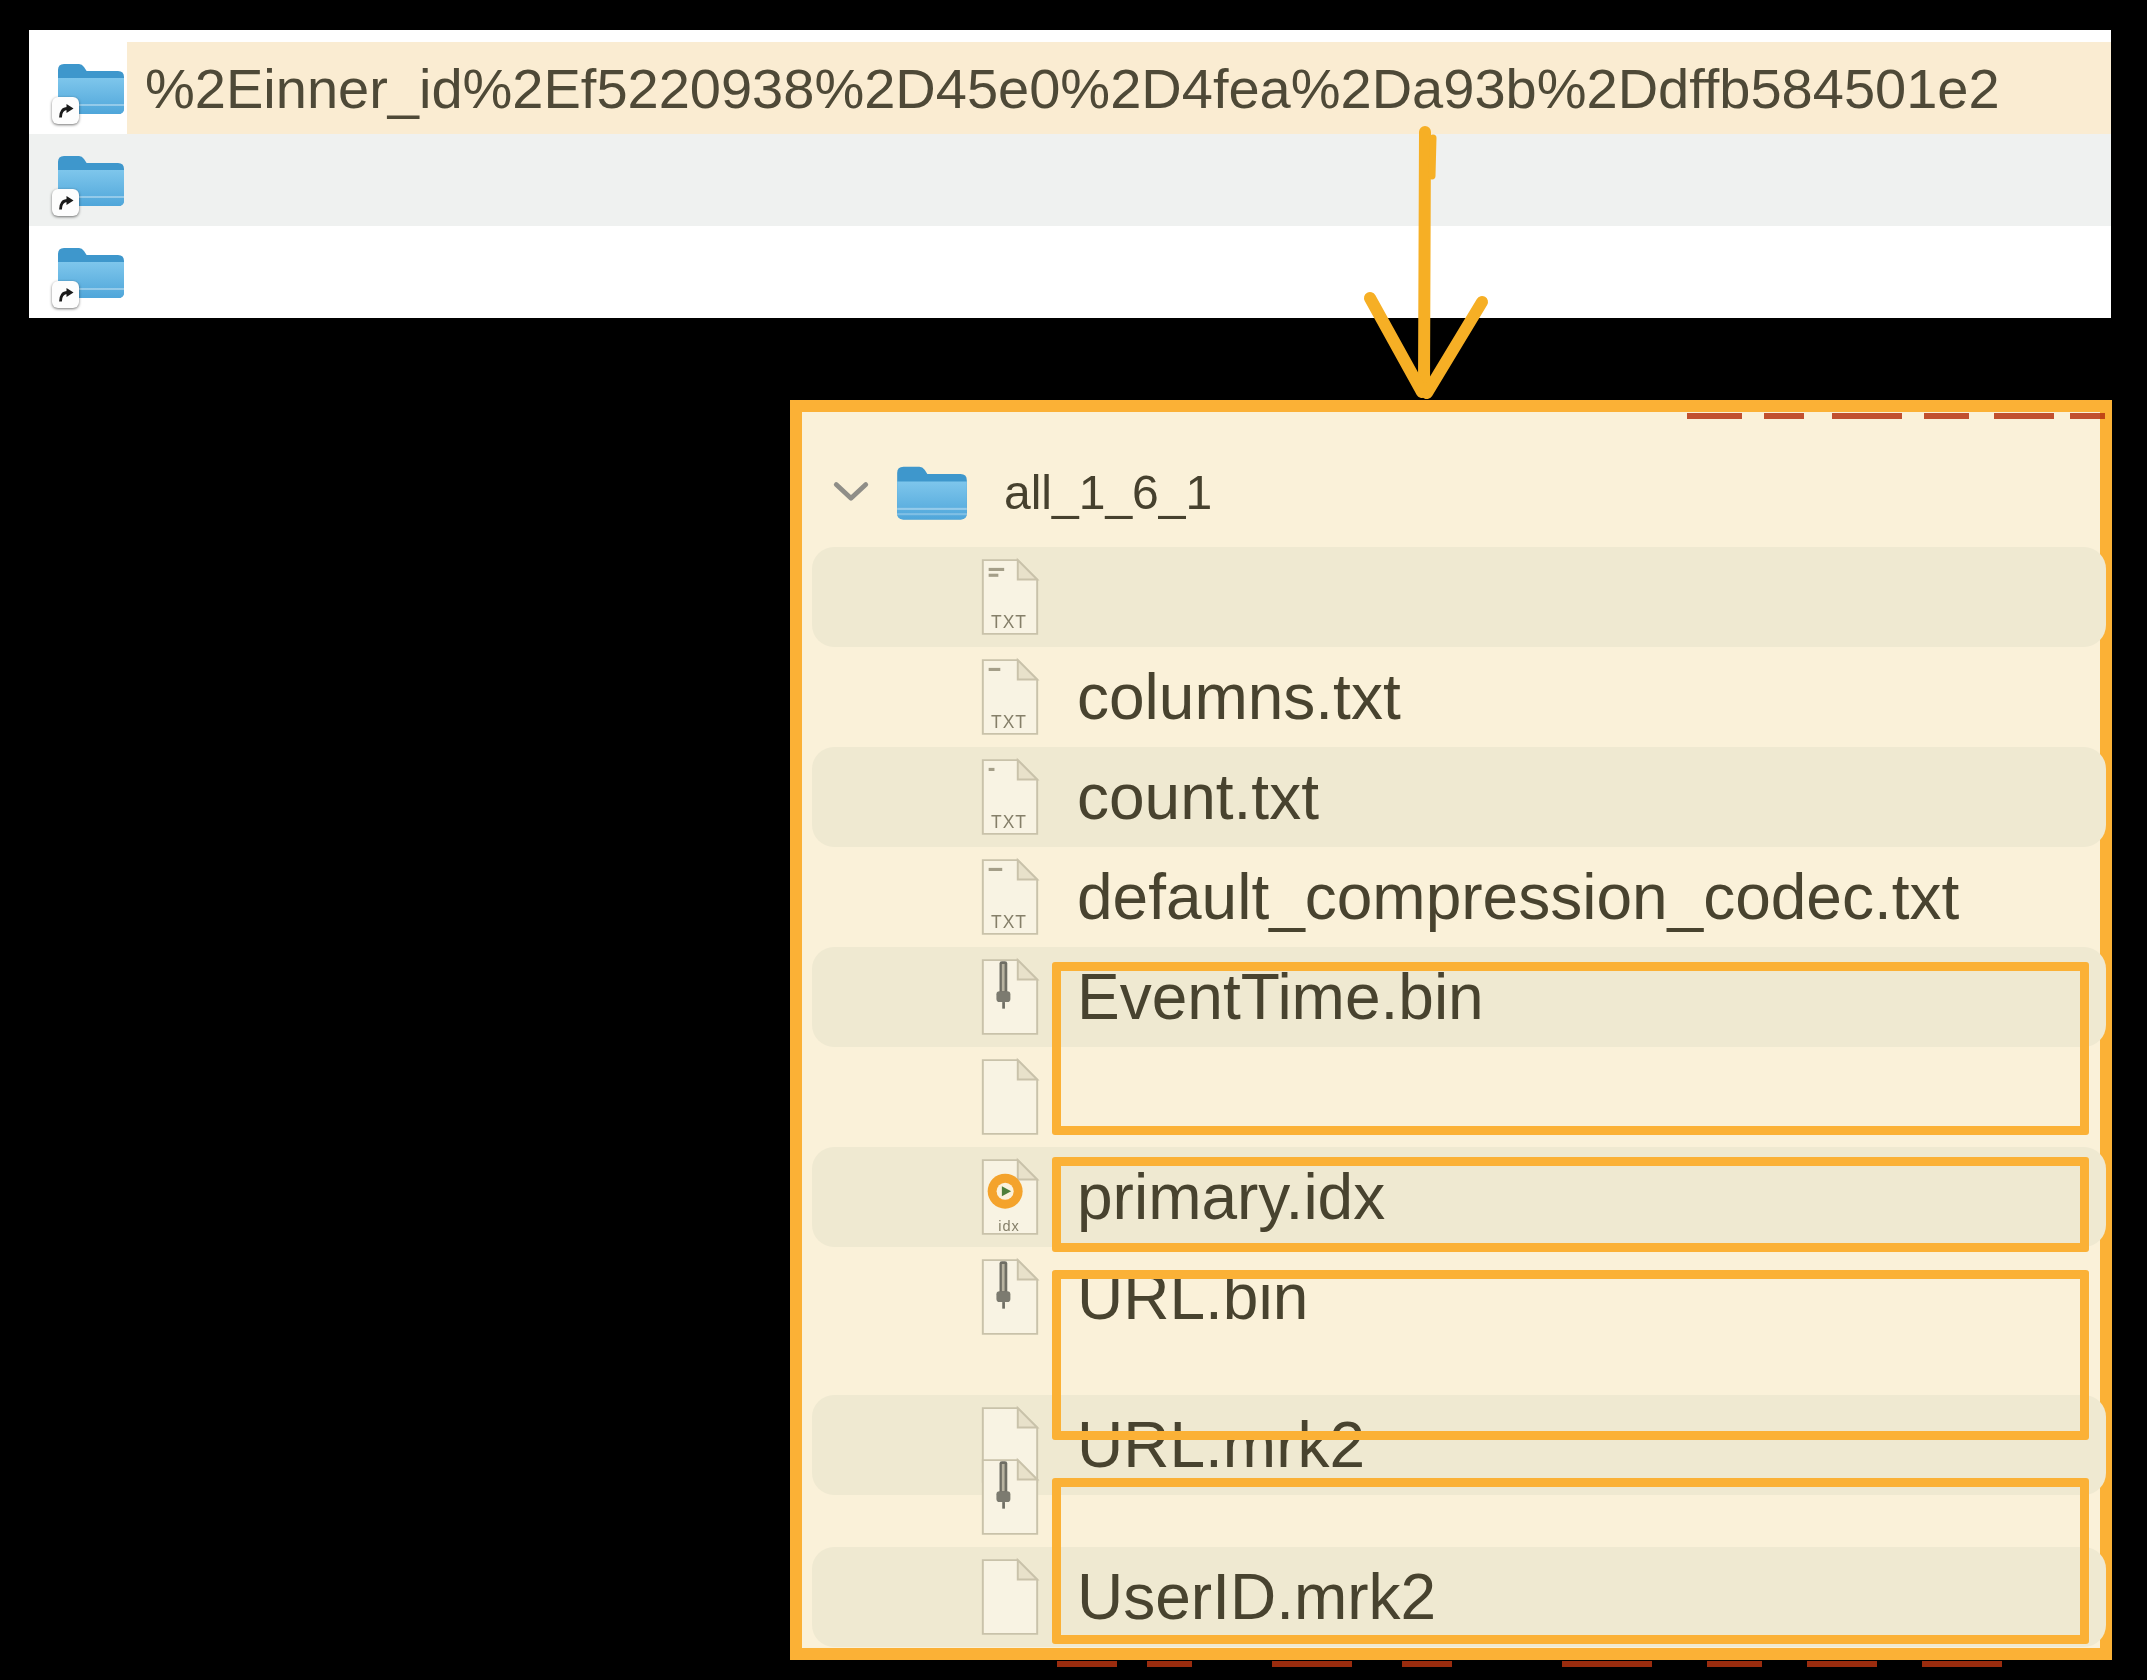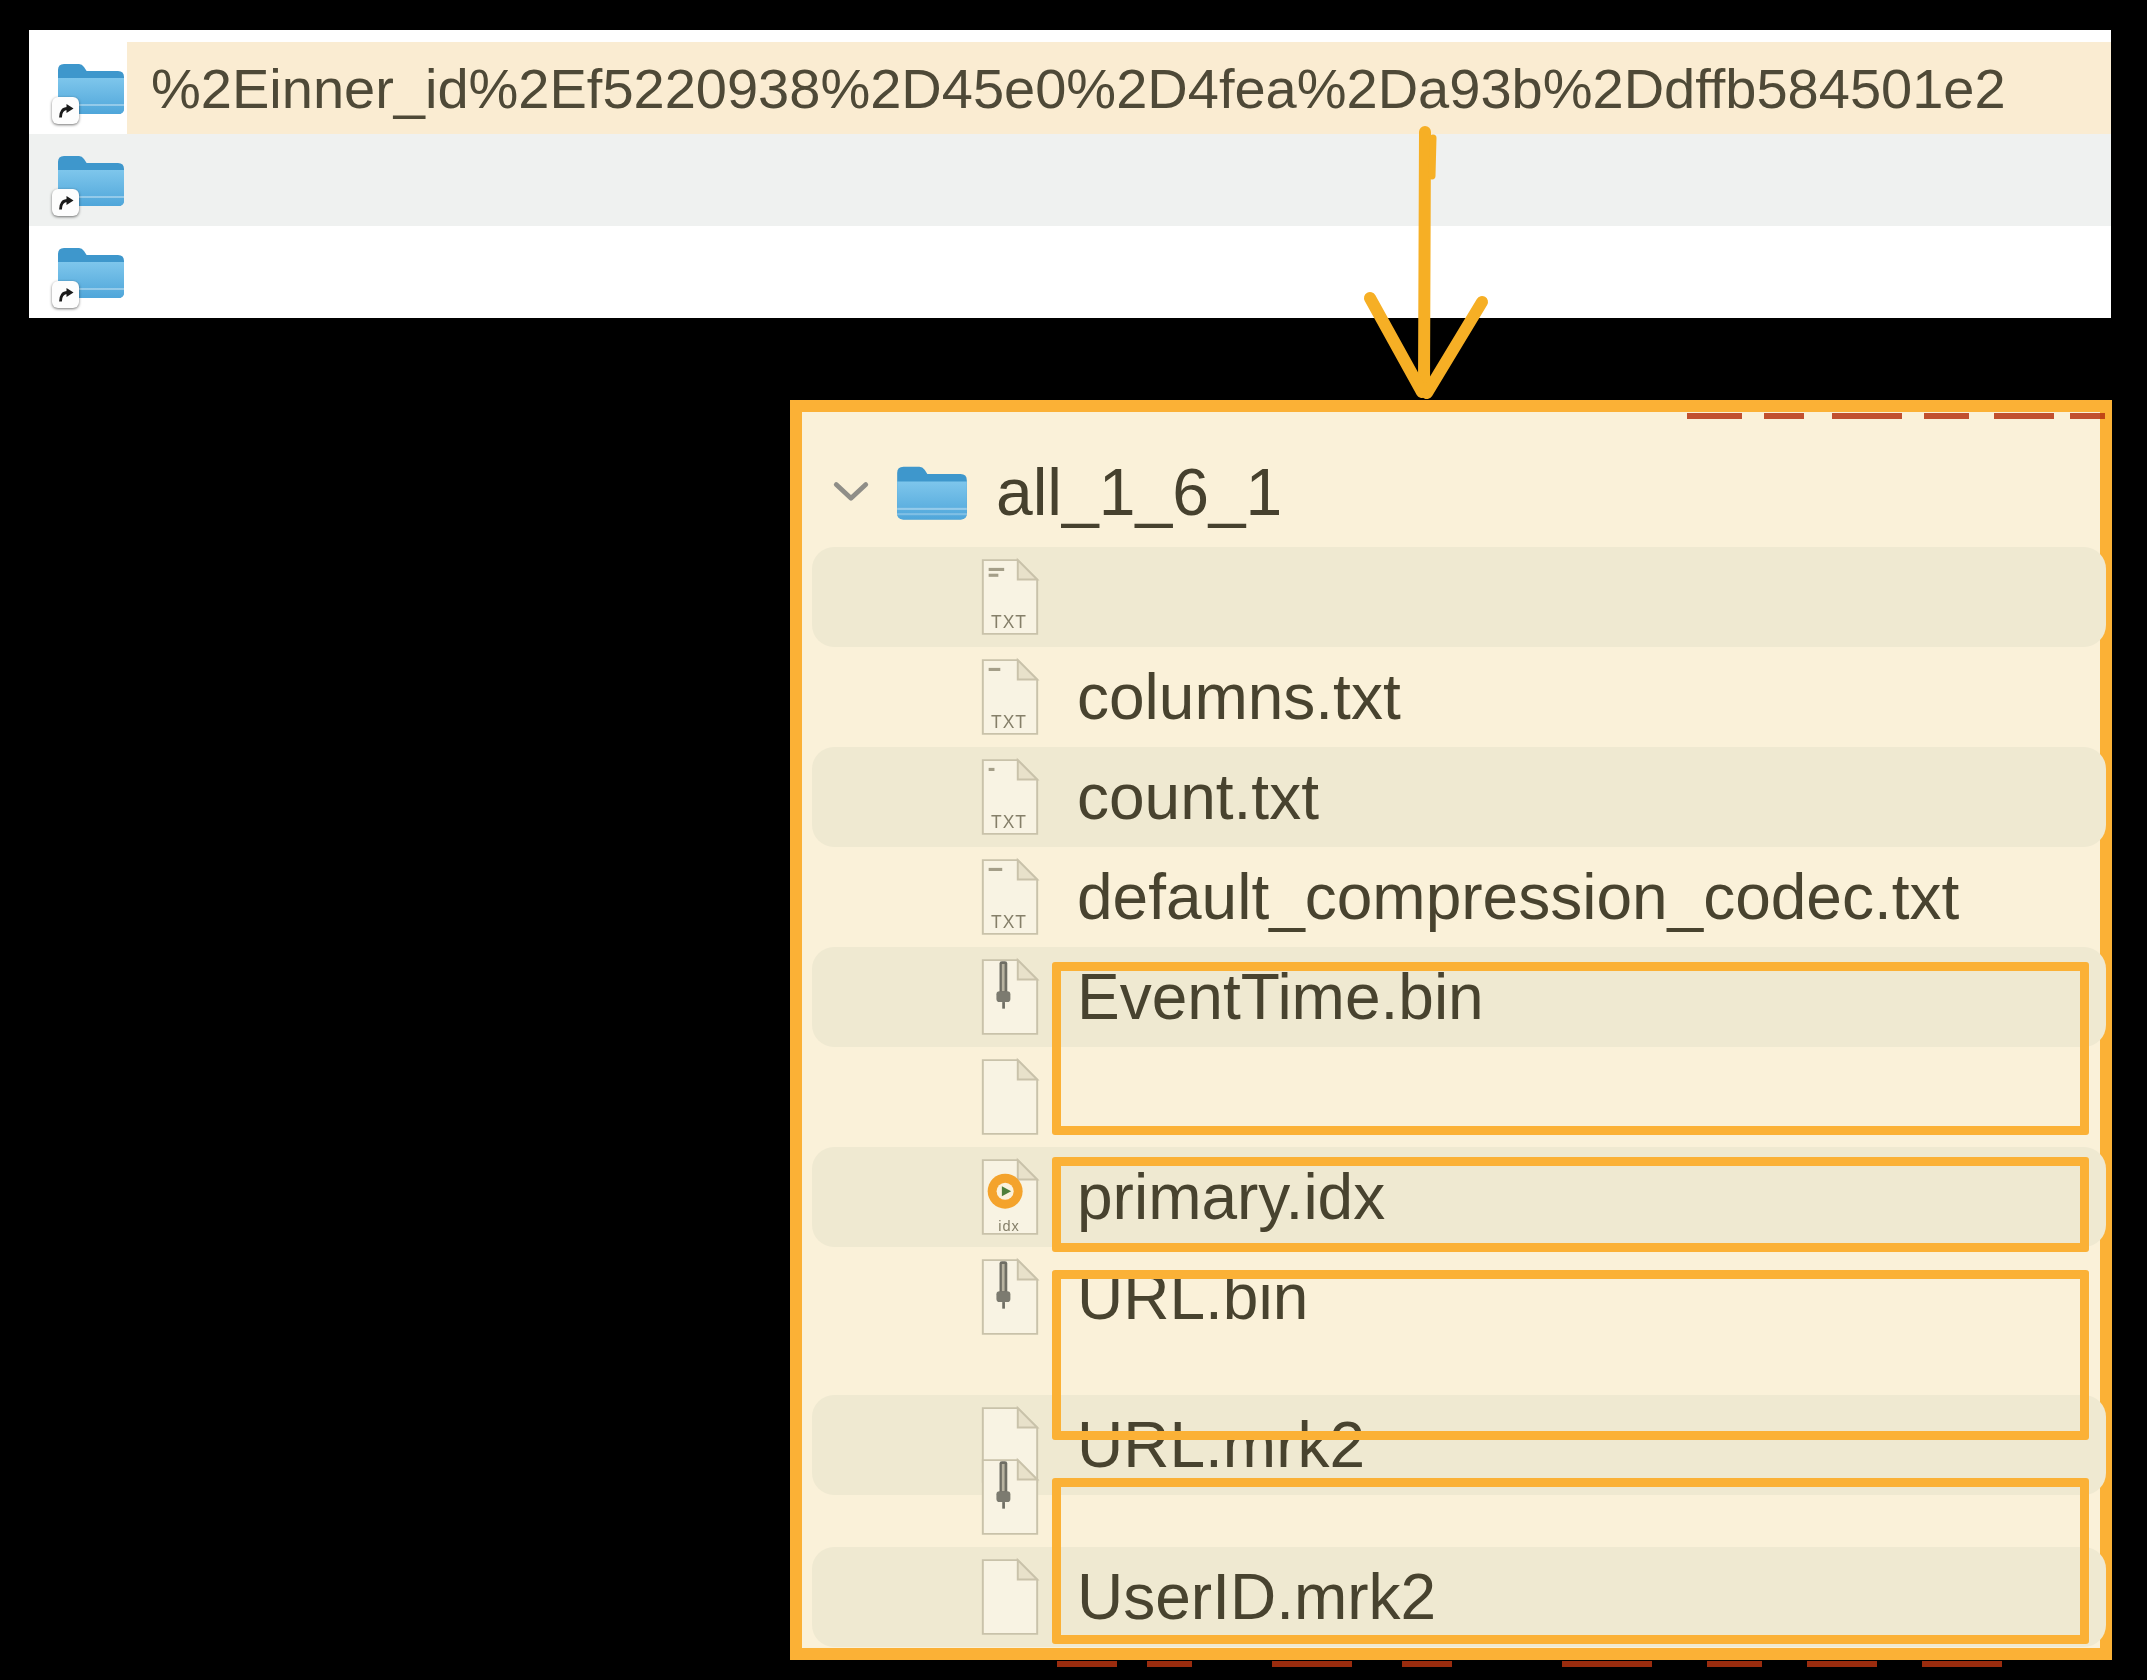--- a/index.html
+++ b/index.html
@@ -12,36 +12,36 @@
   .t-row.r1{top:12px;}
   .t-row.r2{top:104px;background:#eff1f0;}
   .t-row.r3{top:196px;}
   .ficon{width:72px;height:64px;margin-left:26px;position:relative;flex:none;}
   .ficon svg{width:100%;height:100%;display:block;}
   .alias-badge{position:absolute;left:-3px;bottom:-4px;width:27px;height:27px;background:#fdfdfd;
        border-radius:6px;box-shadow:0 1px 3px rgba(0,0,0,.55);display:flex;align-items:center;justify-content:center;}
   .alias-badge svg{width:20px;height:20px;}
   .t-label{font-size:56px;color:#3d3b34;margin-left:22px;white-space:nowrap;}
   .hl-wrap{flex:1;align-self:stretch;background:#faecd2;display:flex;align-items:center;
-       padding-left:24px;overflow:hidden;}
+       padding-left:18px;overflow:hidden;}
   .hl-wrap .t-label{margin-left:0;color:#4e4937;}
 
   
   .arrow-svg{position:absolute;left:1340px;top:126px;width:180px;height:280px;z-index:5;}
 
   
   .tree-panel{position:absolute;left:790px;top:400px;width:1322px;height:1260px;
        background:#faf1d9;border:12px solid #fbb136;box-sizing:border-box;}
   .tp-header{position:absolute;left:0;top:30px;height:100px;width:100%;
        display:flex;align-items:center;padding-left:30px;box-sizing:border-box;}
   .chev{width:38px;height:24px;flex:none;}
   .chev svg{width:100%;height:100%;display:block;}
   .tp-folder{width:76px;height:66px;flex:none;margin-left:24px;}
   .tp-folder svg{width:100%;height:100%;display:block;}
-  .tp-root-label{font-size:66px;color:#46412e;margin-left:26px;white-space:nowrap;}
+  .tp-root-label{font-size:48px;color:#46412e;margin-left:34px;white-space:nowrap;}
 
   .f-row{position:absolute;left:10px;width:1294px;height:100px;display:flex;align-items:center;}
   .f-row.stripe{background:#efe9d1;border-radius:22px;}
   .doc{width:66px;height:82px;flex:none;margin-left:165px;}
   .doc svg{width:100%;height:100%;display:block;}
   .f-label{font-size:64px;color:#48432f;margin-left:34px;white-space:nowrap;}
 
   .obox{position:absolute;left:250px;width:1037px;border:9px solid #fbb136;
        box-sizing:border-box;border-radius:3px;background:transparent;pointer-events:none;}
   .box-et{top:550px;height:173px;}

